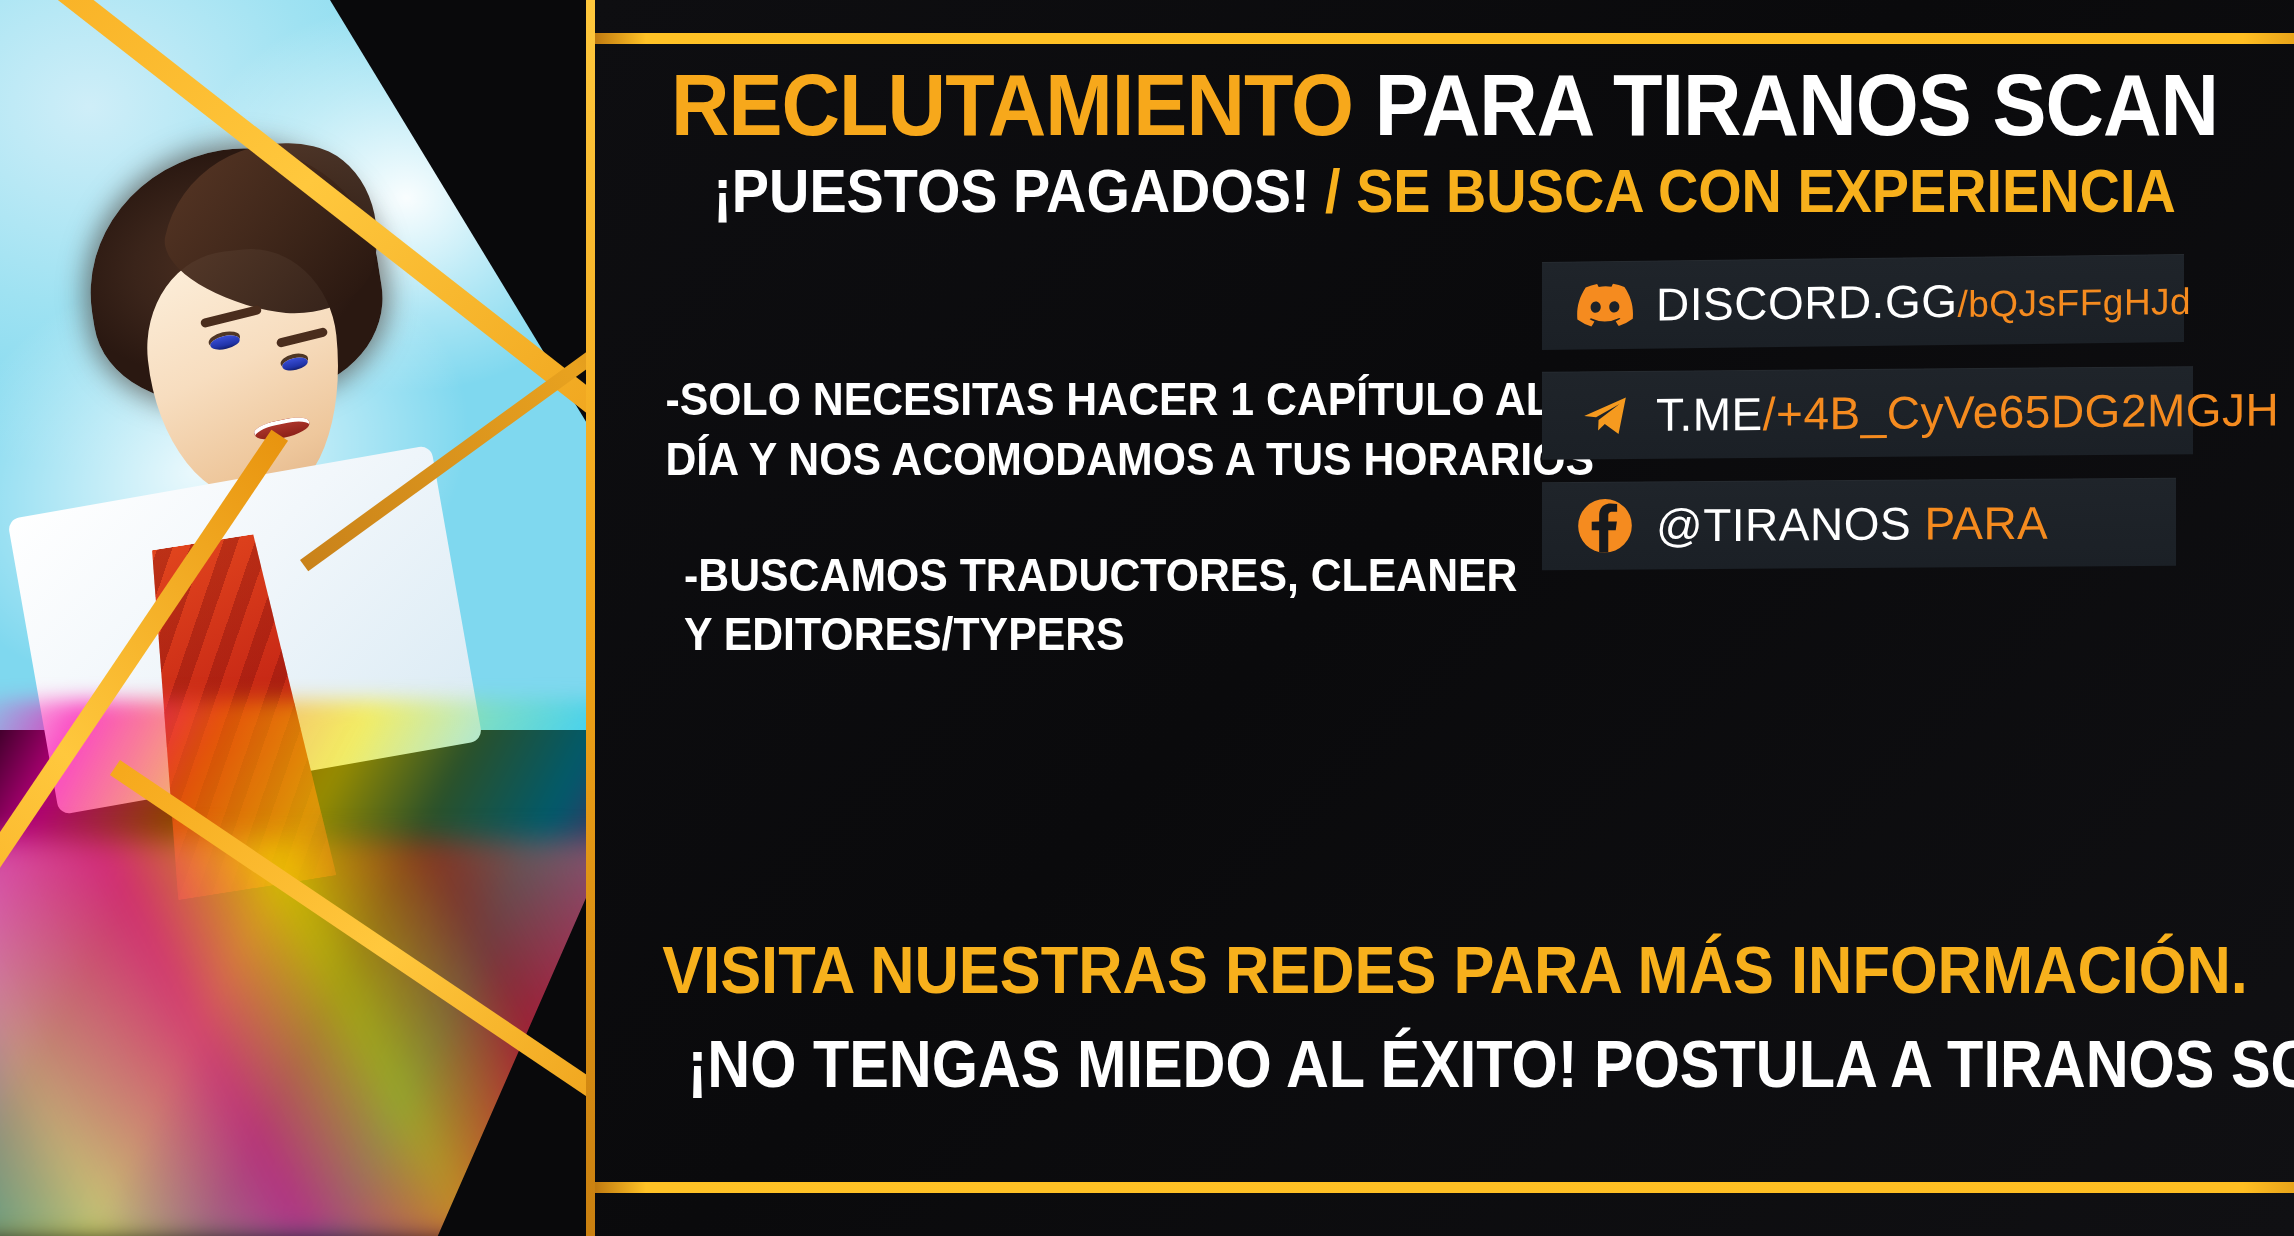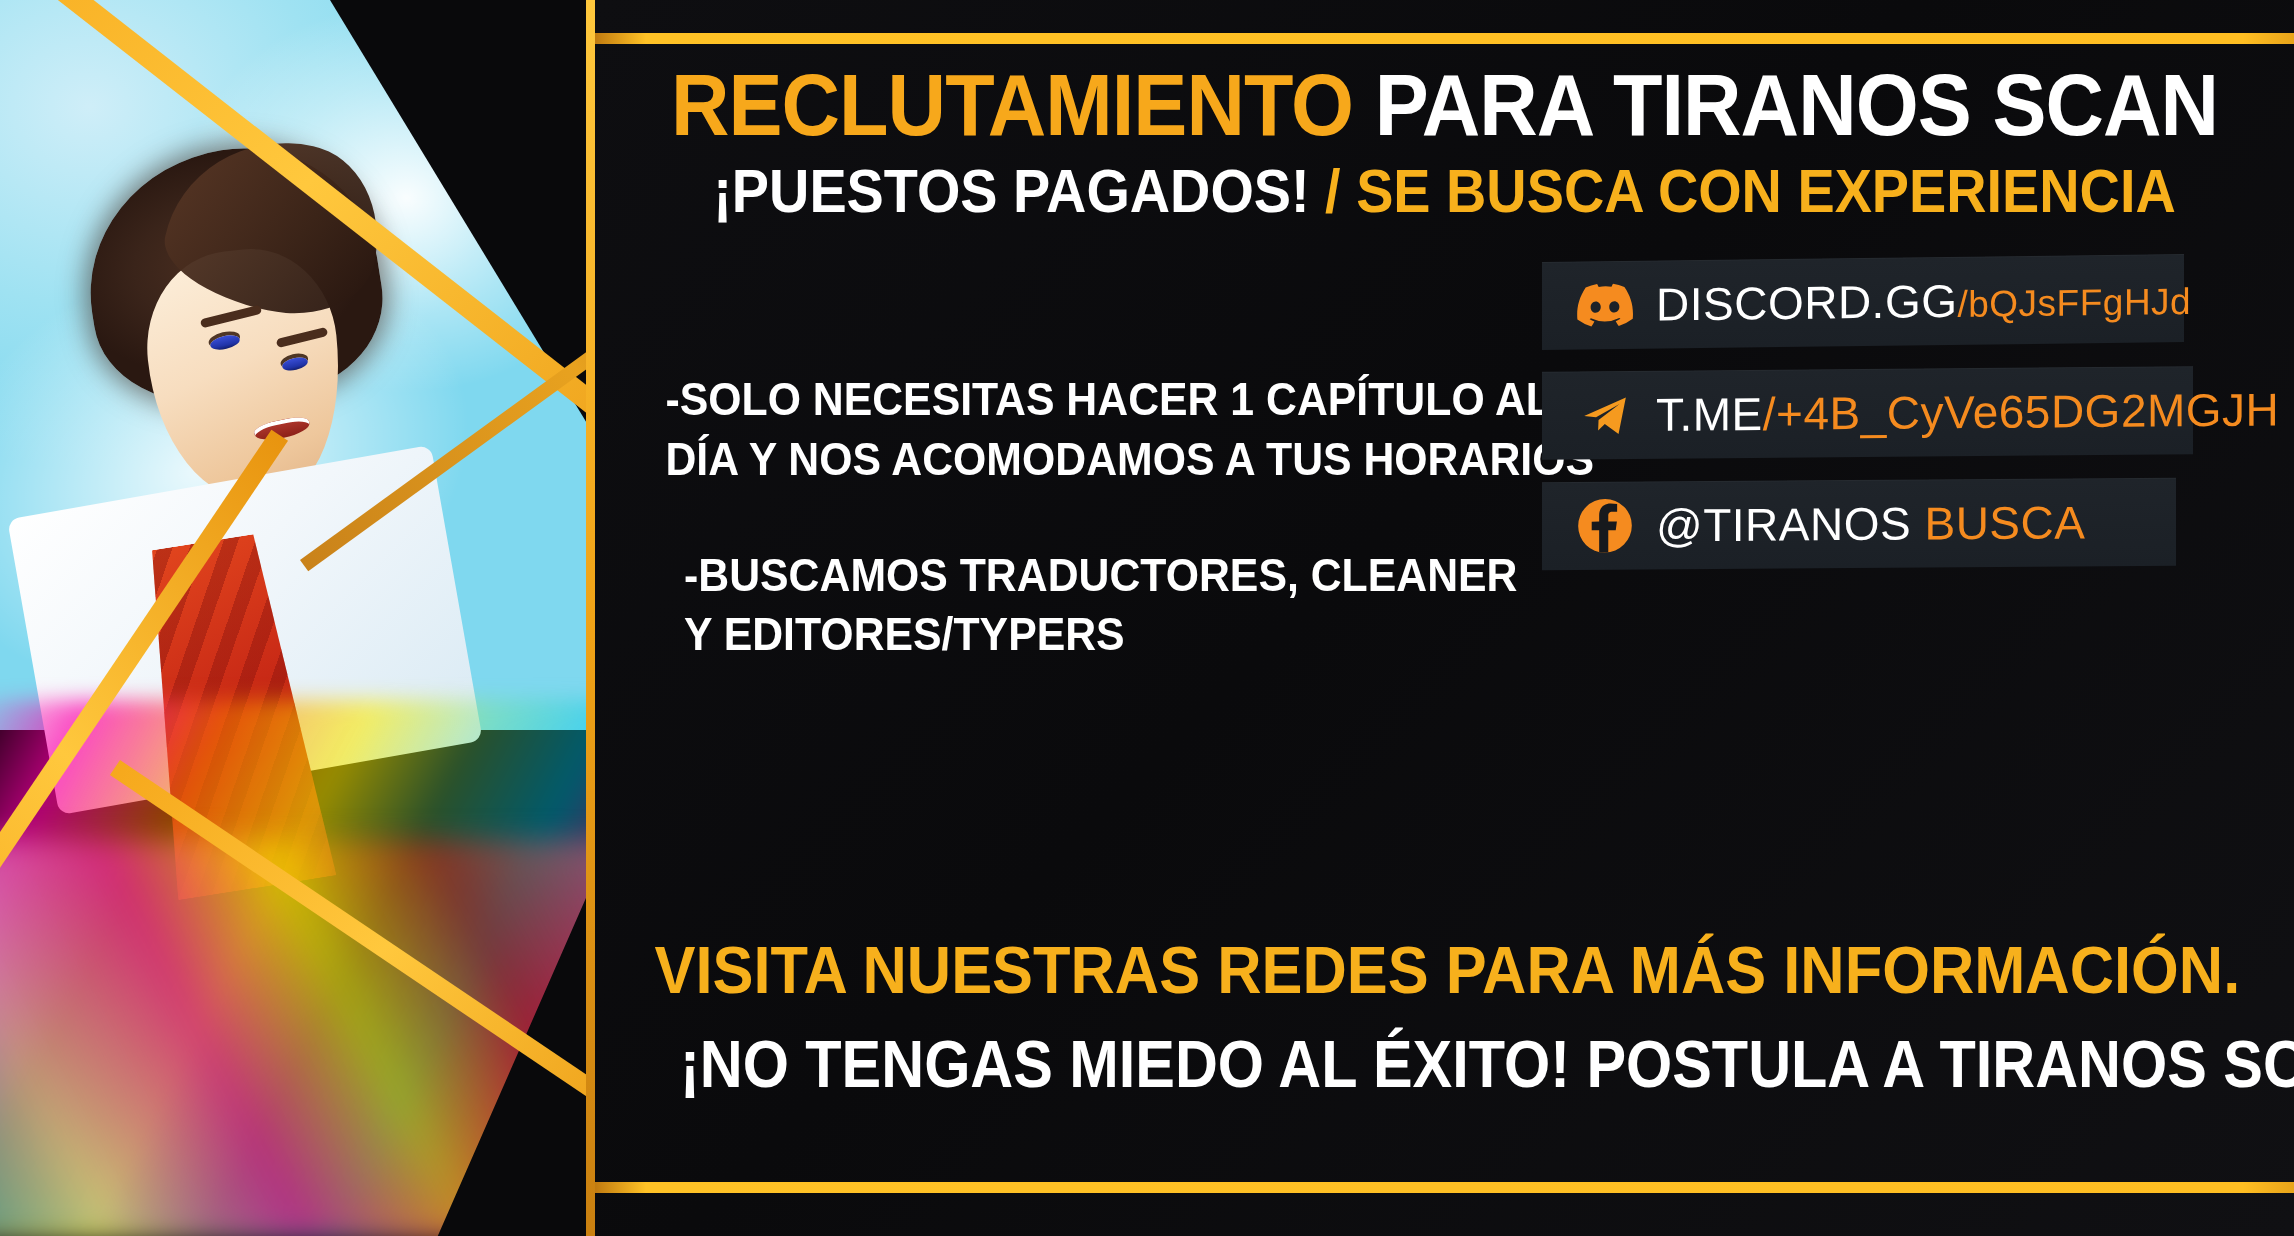--- a/index.html
+++ b/index.html
@@ -217,21 +217,21 @@
     font-weight:normal;font-size:46px;white-space:nowrap;letter-spacing:.5px;
   }
   .card-text .plain{color:#ffffff;}
   .card-text .accent{color:#f58b1f;}
   .card-text .sm{font-size:37px;}
 
   
   .cta{
     position:absolute;left:0;right:0;bottom:132px;text-align:left;
     font-family:"Liberation Sans Narrow","Liberation Sans",sans-serif;
-    font-weight:bold;white-space:nowrap;
+    font-weight:bold;white-space:nowrap;padding-left:8px;
   }
   .cta .l1{
     display:block;color:#f7b01c;font-size:66px;line-height:1.15;
     transform:scaleX(.93);
   }
   .cta .l2{
     display:block;color:#ffffff;font-size:66px;line-height:1.2;margin-top:16px;
     transform:scaleX(.9);
   }
 </style>
@@ -315,21 +315,21 @@
       </div>
 
       <div class="card c3">
         <span class="card-icon">
           <svg width="56" height="56" viewBox="0 0 24 24" aria-hidden="true">
             <circle cx="12" cy="12" r="11.5" fill="#f58b1f"></circle>
             <path fill="#17191d" d="M13.4 23.4V13.9h3.2l.5-3.7h-3.7V7.8c0-1.1.3-1.8 1.8-1.8h2V2.7A26 26 0 0 0 14.4 2.5c-2.9 0-4.9 1.8-4.9 5v2.7H6.3v3.7h3.2v9.4c.8.1 1.6.2 2.5.2s1-.1 1.4-.1Z"></path>
           </svg>
         </span>
         <span class="card-text">
-          <span class="plain">@TIRANOS</span>&nbsp;<span class="accent">BUSCA</span>
+          <span class="plain">@TIRANOS</span>&nbsp;<span class="accent">PARA</span>
         </span>
       </div>
 
     </div>
 
     <div class="cta">
       <span class="l1">VISITA NUESTRAS REDES PARA MÁS INFORMACIÓN.</span>
       <span class="l2">¡NO TENGAS MIEDO AL ÉXITO! POSTULA A TIRANOS SCAN.</span>
     </div>
 

